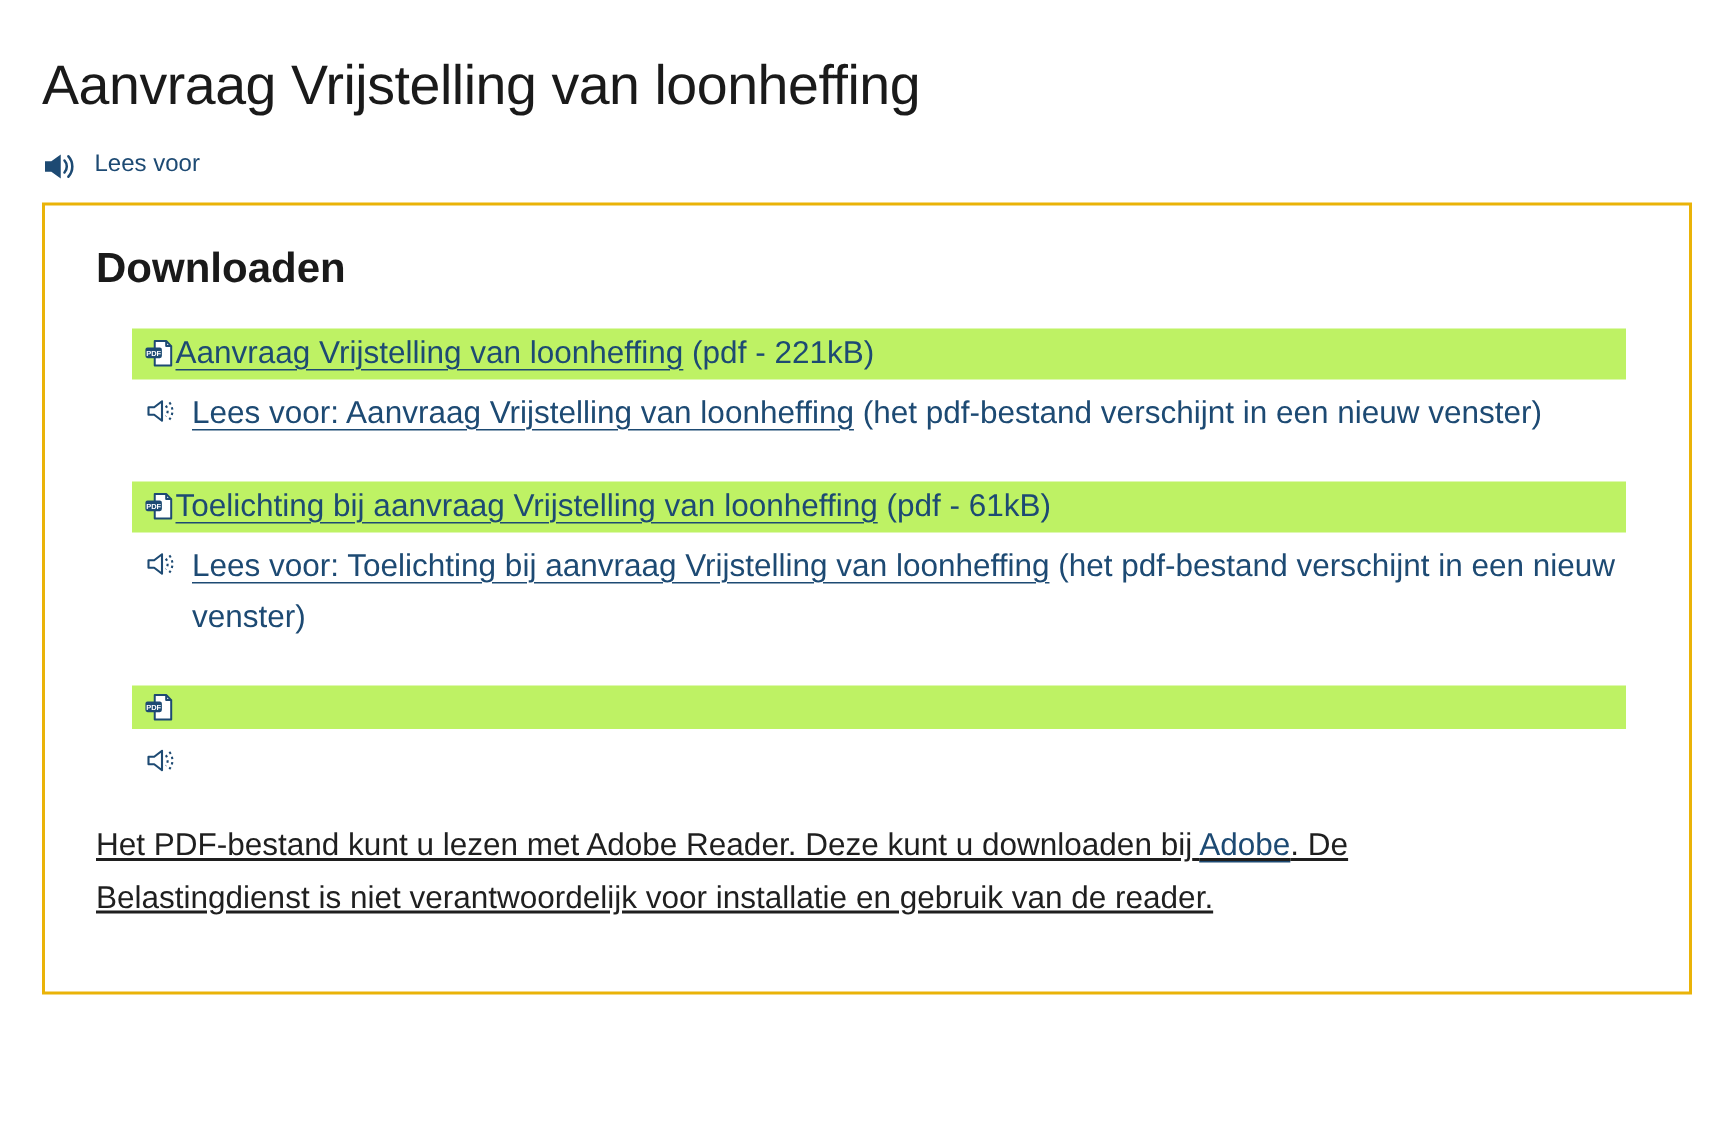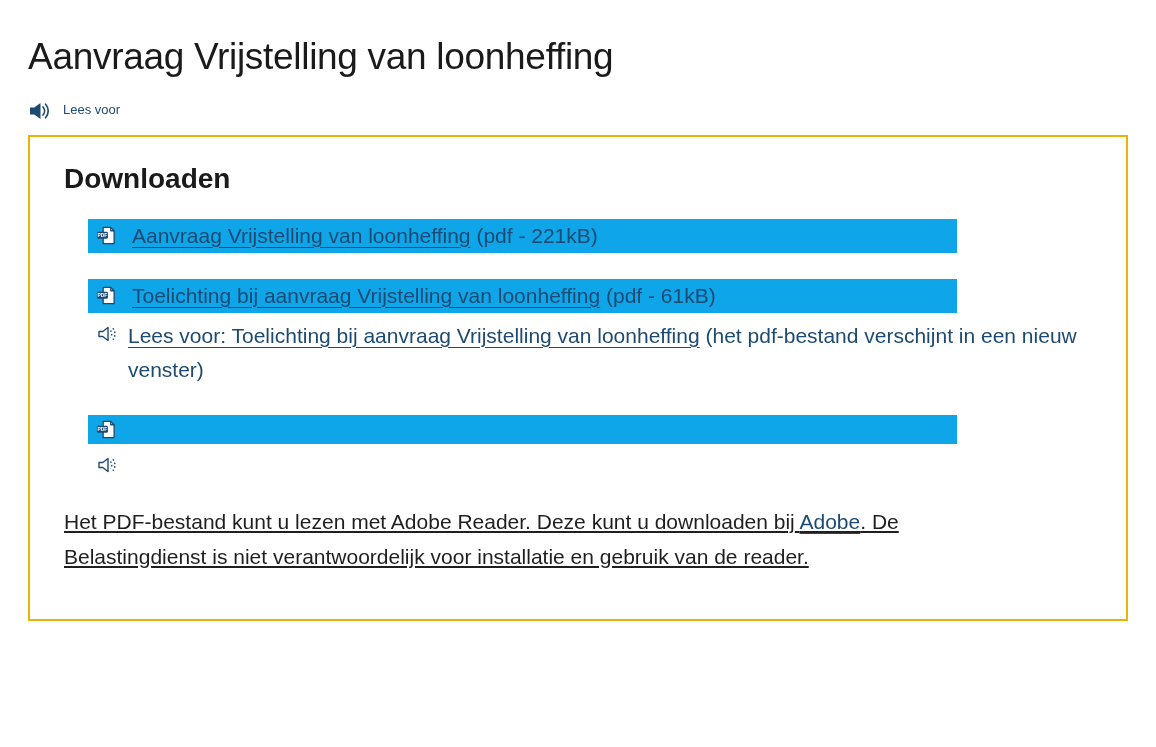--- a/index.html
+++ b/index.html
@@ -9,38 +9,38 @@
     font-family:"Liberation Sans","DejaVu Sans",sans-serif;
     padding:30px 28px 0 28px;
     color:#1a1a1a;
   }
   .page-title {
     font-size:37px; font-weight:400; letter-spacing:-0.3px;
     margin:6px 0 18px 0; color:#1a1a1a; line-height:1.15;
   }
   .read-aloud-top {
     display:inline-flex; align-items:center; gap:11px;
-    color:#1d4a73; font-size:13px; margin:0 0 12px 0;
+    color:#1d4a73; font-size:16px; margin:0 0 12px 0;
     cursor:pointer; text-decoration:none;
   }
   .panel {
     border:2px solid #eab308;
     padding:26px 34px 24px 34px;
     width:1100px;
   }
   .panel-heading {
     font-size:28px; font-weight:700; color:#1a1a1a;
     margin:0 0 24px 0;
   }
   .dl-list { margin:0 0 0 24px; }
   .dl-group { margin-bottom:26px; }
   .pdf-row {
-    display:flex; align-items:center; gap:15px;
-    background:#0ea5e9;
-    width:869px;
+    display:flex; align-items:center; gap:0;
+    background:#bef264;
+    width:996px;
     padding:4px 8px;
     margin-bottom:4px;
     font-size:21px; line-height:26px;
     color:#1d4a73;
   }
   .lees-row {
     display:flex; align-items:flex-start; gap:10px;
     padding:2px 8px;
     font-size:21px;
     color:#1d4a73;
@@ -89,20 +89,33 @@
           <svg width="21" height="21" viewBox="0 0 22 22">
             <path d="M7.5 2.5h8l3.5 3.5v13.5H7.5z" fill="#ffffff" stroke="#1d4a73" stroke-width="1.4" stroke-linejoin="round"></path>
             <path d="M15.5 2.5v3.5H19" fill="none" stroke="#1d4a73" stroke-width="1.4" stroke-linejoin="round"></path>
             <rect x="1" y="7" width="11.5" height="7.5" rx="1.5" fill="#1d4a73"></rect>
             <text x="6.75" y="12.7" font-size="5.2" fill="#ffffff" font-weight="bold" text-anchor="middle" font-family="Liberation Sans, sans-serif">PDF</text>
           </svg>
         </span>
         <span>
           <a class="link">Aanvraag Vrijstelling van loonheffing</a>
           <span class="meta">(pdf - 221kB)</span>
+        </span>
+      </div>
+      <div class="lees-row">
+        <span class="icon-cell">
+          <svg width="22" height="22" viewBox="0 0 22 22">
+            <path d="M3 8.5h3.8L12 4.5v13l-5.2-4H3z" fill="none" stroke="#1d4a73" stroke-width="1.4" stroke-linejoin="round"></path>
+            <path d="M14.5 7.5a5.5 5.5 0 0 1 0 7" fill="none" stroke="#1d4a73" stroke-width="1.4" stroke-dasharray="1.6 2"></path>
+            <path d="M16.9 5.3a9 9 0 0 1 0 11.4" fill="none" stroke="#1d4a73" stroke-width="1.4" stroke-dasharray="1.6 2"></path>
+          </svg>
+        </span>
+        <span class="lees-text">
+          <a class="link">Lees voor: Aanvraag Vrijstelling van loonheffing</a>
+          <span class="meta">(het pdf-bestand verschijnt in een nieuw venster)</span>
         </span>
       </div>
     </div>
 
     <div class="dl-group">
       <div class="pdf-row">
         <span class="icon-cell">
           <svg width="21" height="21" viewBox="0 0 22 22">
             <path d="M7.5 2.5h8l3.5 3.5v13.5H7.5z" fill="#ffffff" stroke="#1d4a73" stroke-width="1.4" stroke-linejoin="round"></path>
             <path d="M15.5 2.5v3.5H19" fill="none" stroke="#1d4a73" stroke-width="1.4" stroke-linejoin="round"></path>

